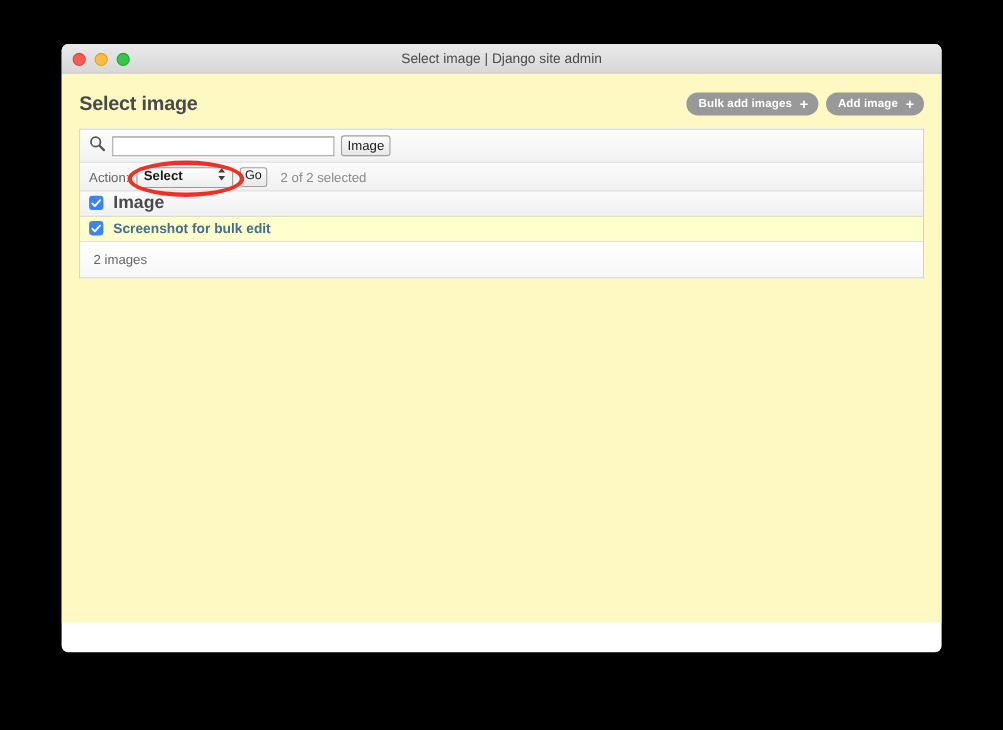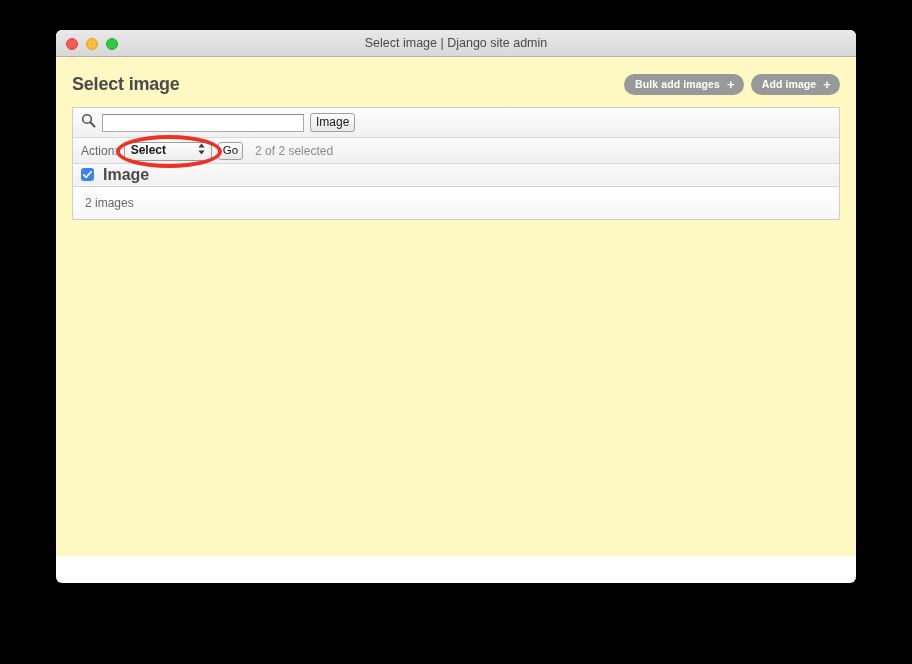--- a/index.html
+++ b/index.html
@@ -7,21 +7,21 @@
     margin: 0; padding: 0;
     width: 912px; height: 664px;
     background: #000000;
     font-family: "Liberation Sans", sans-serif;
     overflow: hidden;
   }
 
   
   #browser-window {
     position: absolute;
-    left: 56px; top: 30px;
+    left: 56px; top: 40px;
     width: 800px; height: 553px;
     background: #ffffff;
     border-radius: 6px;
     box-shadow: 0 14px 34px rgba(0,0,0,0.75);
     overflow: hidden;
   }
 
   
   #title-bar {
     position: relative;
@@ -301,20 +301,32 @@
               <span class="cbx">
                 <svg width="9" height="8" viewBox="0 0 9 8">
                   <path d="M0.8 3.9 L3.2 6.3 L8.1 0.9" fill="none" stroke="#ffffff" stroke-width="1.7" stroke-linecap="round" stroke-linejoin="round"></path>
                 </svg>
               </span>
             </th>
             <th class="col-head">Image</th>
           </tr>
         </thead>
         <tbody>
+          <tr>
+            <td class="col-check">
+              <span class="cbx">
+                <svg width="9" height="8" viewBox="0 0 9 8">
+                  <path d="M0.8 3.9 L3.2 6.3 L8.1 0.9" fill="none" stroke="#ffffff" stroke-width="1.7" stroke-linecap="round" stroke-linejoin="round"></path>
+                </svg>
+              </span>
+            </td>
+            <td class="cell-name">
+              <span class="row-link">Screenshot for bulk edit</span>
+            </td>
+          </tr>
         </tbody>
       </table>
 
       <div id="paginator">
         <span>2 images</span>
       </div>
 
     </div>
   </div>
 </div>

